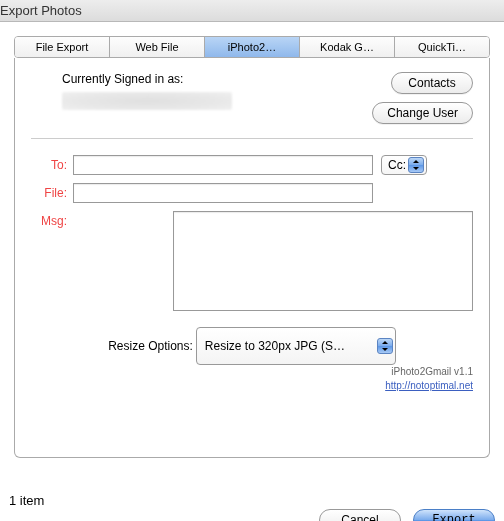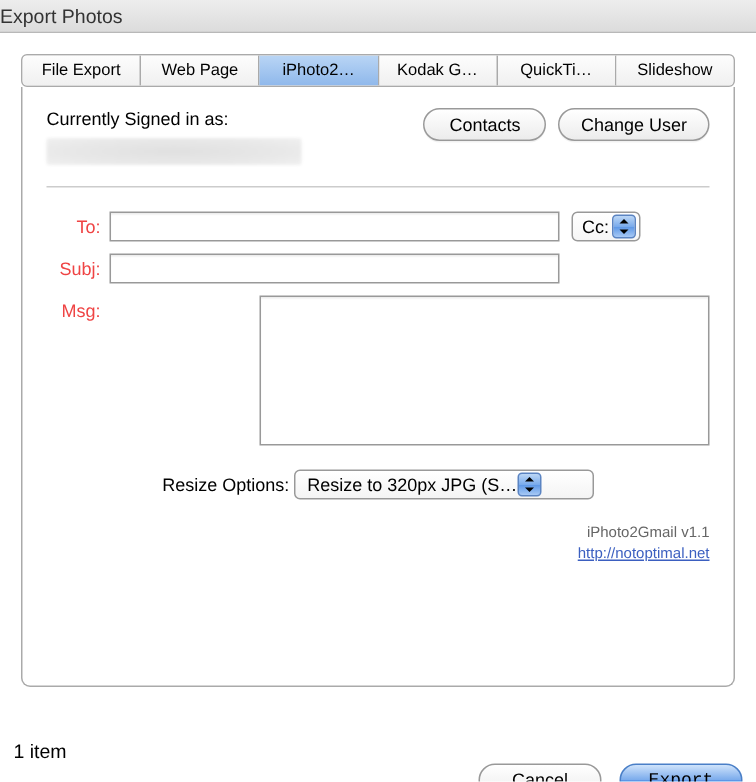--- a/index.html
+++ b/index.html
@@ -57,33 +57,34 @@
     border-radius: 0 0 6px 6px;
     padding: 14px 16px 18px 16px;
     background: #fff;
     min-height: 400px;
     position: relative;
   }
   .signin-row {
     display: flex;
     align-items: flex-start;
     justify-content: flex-start;
+    margin-left: 31px;
   }
   .signin-left { flex: 1; }
   .signin-label { font-size: 12px; color: #000; margin-bottom: 6px; }
   .blurred {
     width: 170px;
     height: 18px;
     background: radial-gradient(ellipse at center, #e0e0e0 0%, #e8e8e8 60%, #f0f0f0 100%);
     filter: blur(1px);
     border-radius: 2px;
   }
   .btn-col {
     display: flex;
-    flex-direction: row;
+    flex-direction: column;
     gap: 8px;
     align-items: flex-end;
   }
   .mac-button {
     display: inline-block;
     min-width: 82px;
     padding: 3px 14px;
     border: 1px solid #999;
     border-radius: 11px;
     background: linear-gradient(#ffffff, #ececec);
@@ -176,30 +177,30 @@
     margin-top: 16px;
     gap: 3px;
   }
   .resize-label { font-size: 12px; }
   .popup {
     display: flex;
     align-items: center;
     border: 1px solid #999;
     border-radius: 4px;
     background: linear-gradient(#fff,#f4f4f4);
-    height: 20px;
+    height: 38px;
     padding: 0 2px 0 8px;
     width: 200px;
+    justify-content: space-between;
   }
   .popup-text { font-size: 12px; white-space: nowrap; overflow: hidden; text-overflow: ellipsis; }
   .footer-info {
     text-align: right;
     font-size: 10px;
     color: #666;
-    margin-top: 16px;
     line-height: 1.4;
   }
   .footer-info a { color: #3b5fc0; text-decoration: underline; cursor: default; text-align: center; }
   .bottom-bar {
     display: flex;
     align-items: center;
     justify-content: space-between;
     padding: 12px 9px;
   }
   .bottom-left { font-size: 13px; color: #000; }
@@ -209,25 +210,24 @@
 <body>
 
 <div class="titlebar">
   <span>Export Photos</span>
 </div>
 
 <div class="window-body">
 
   <div class="tabstrip">
     <div class="tab"><span>File Export</span></div>
-    <div class="tab"><span>Web Page</span></div>
+    <div class="tab"><span>Web File</span></div>
     <div class="tab active"><span>iPhoto2…</span></div>
     <div class="tab"><span>Kodak G…</span></div>
     <div class="tab"><span>QuickTi…</span></div>
-    <div class="tab"><span>Slideshow</span></div>
   </div>
 
   <div class="panel">
 
     <div class="signin-row">
       <div class="signin-left">
         <div class="signin-label">Currently Signed in as:</div>
         <div class="blurred"></div>
       </div>
       <div class="btn-col">
@@ -241,21 +241,21 @@
     <div class="form-row">
       <div class="form-label">To:</div>
       <input class="text-input to" type="text" value="" style="">
       <div class="cc-wrap">
         <span class="cc-label">Cc:</span>
         <span class="cc-arrows"></span>
       </div>
     </div>
 
     <div class="form-row">
-      <div class="form-label">Subj:</div>
+      <div class="form-label">File:</div>
       <input class="text-input subj" type="text" value="" style="">
     </div>
 
     <div class="form-row" style="align-items:flex-start;justify-content:space-between;">
       <div class="form-label">Msg:</div>
       <textarea class="msg-area" style=""></textarea>
     </div>
 
     <div class="resize-row">
       <span class="resize-label">Resize Options:</span>

